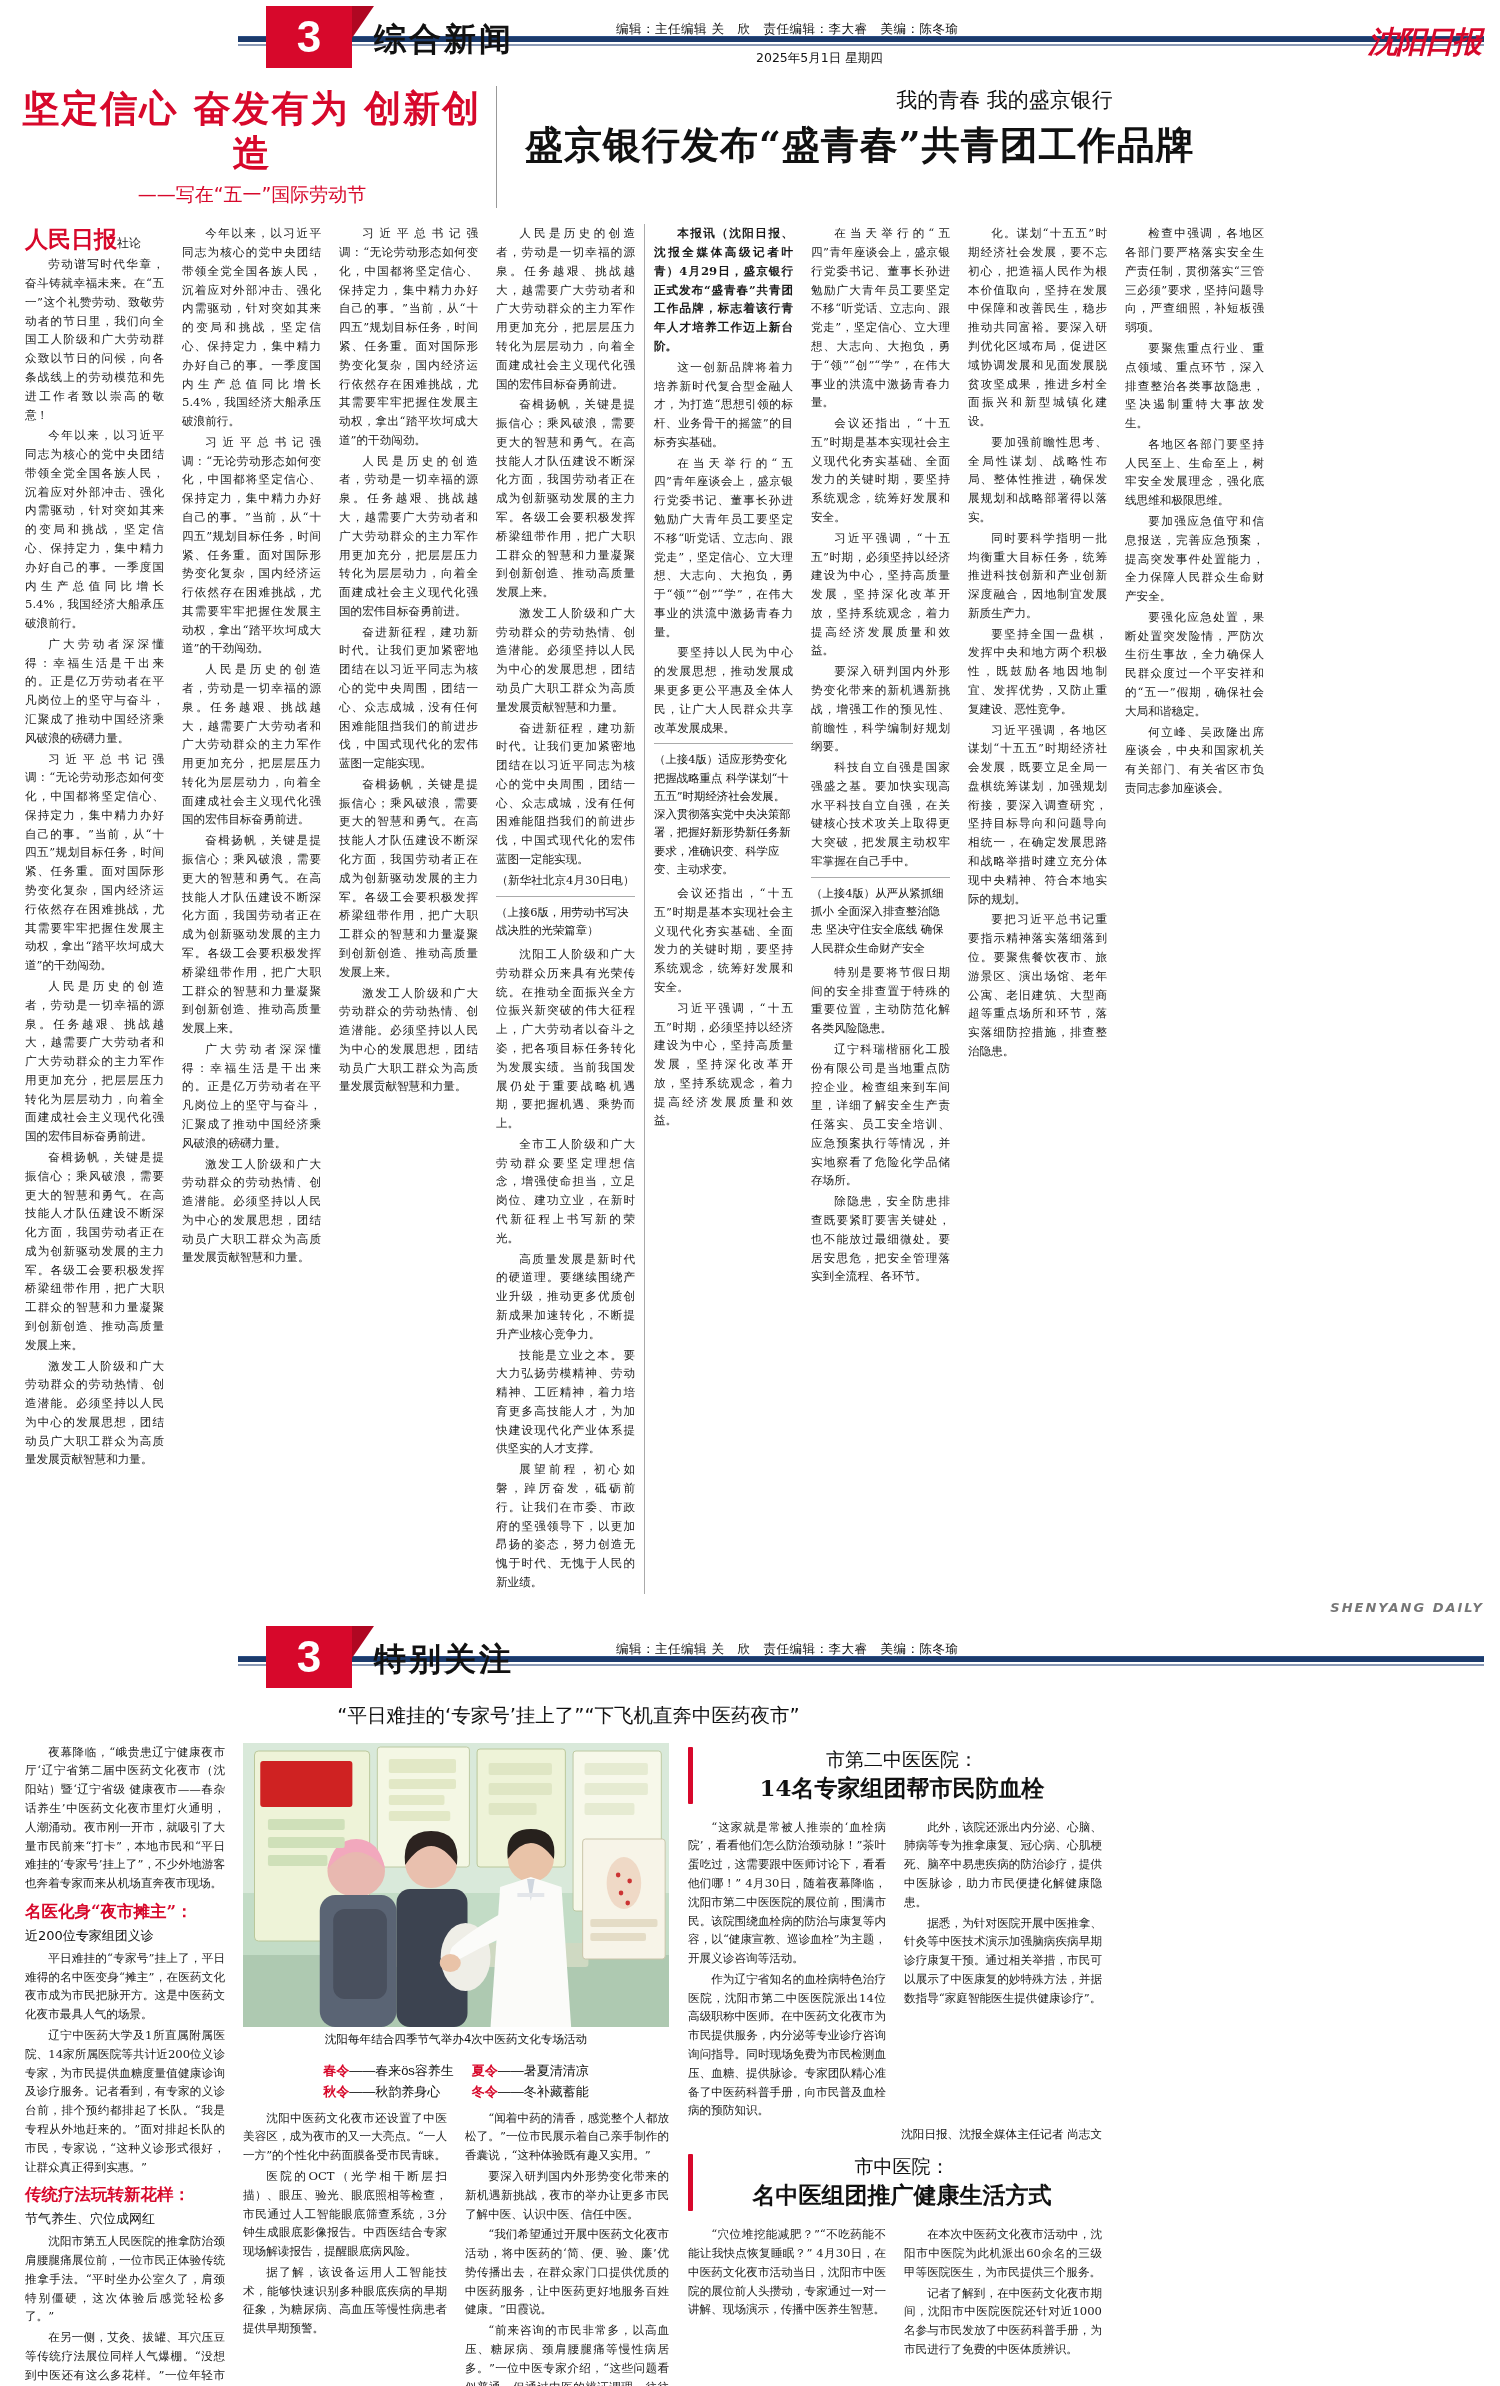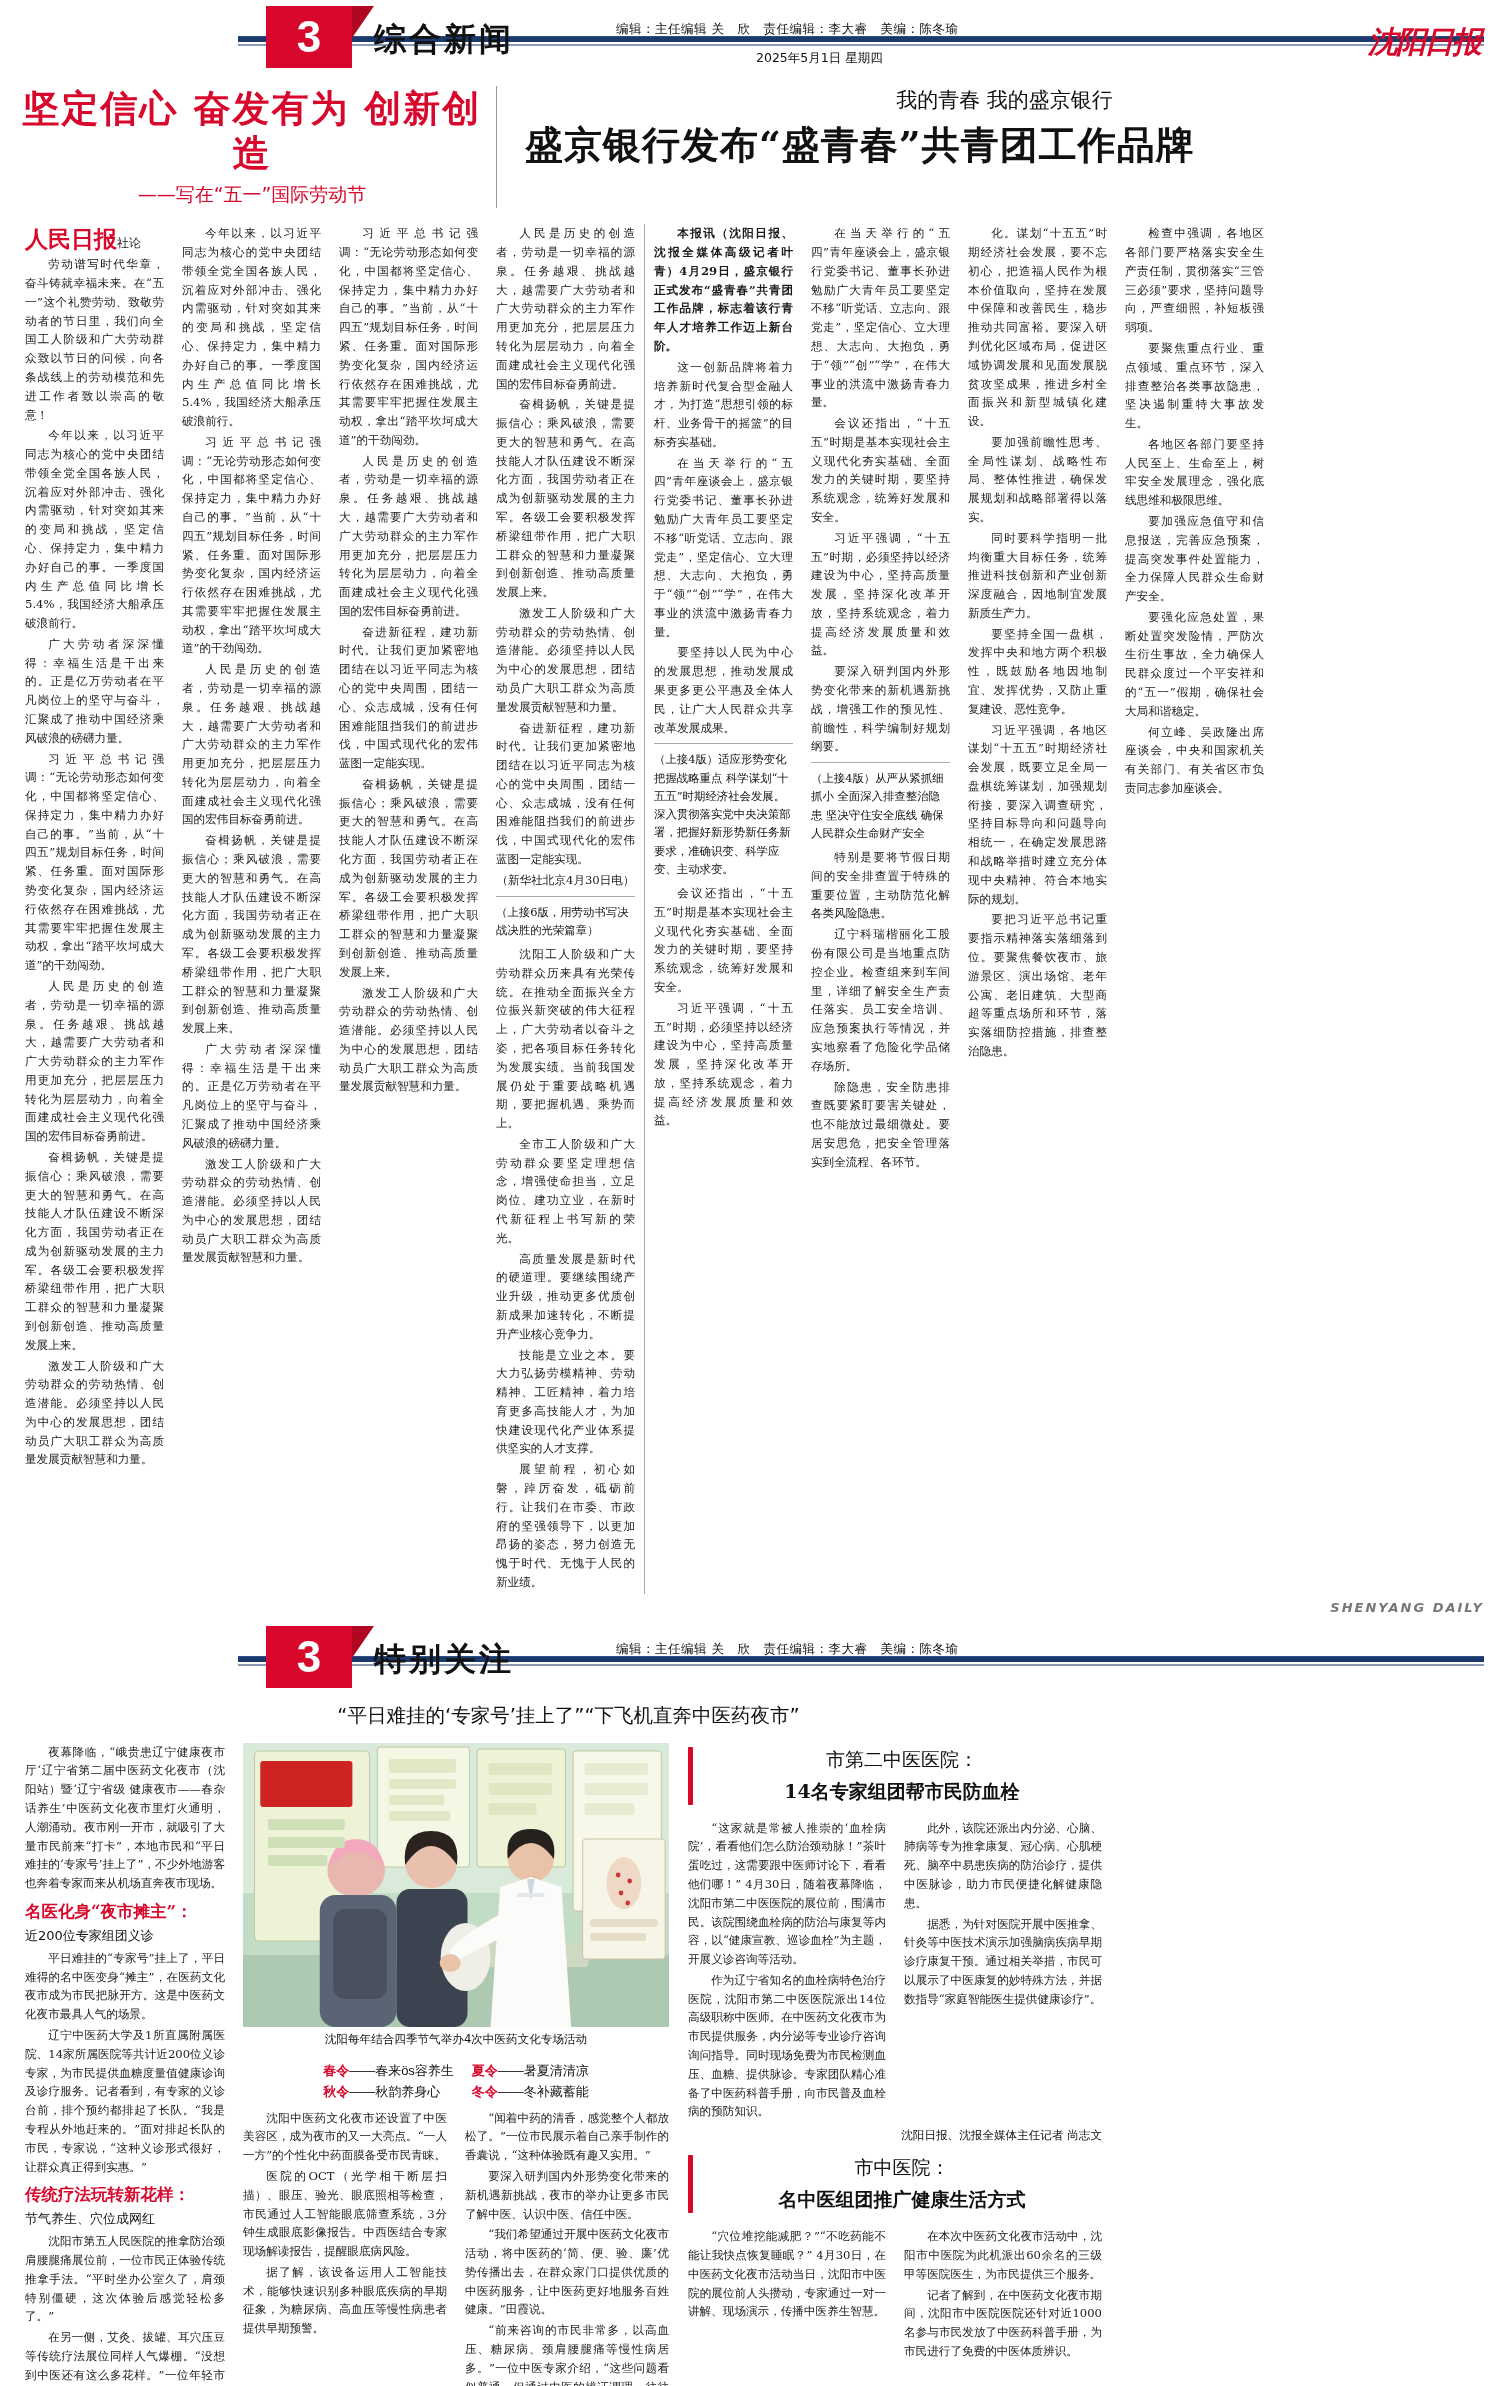--- a/index.html
+++ b/index.html
@@ -81,21 +81,21 @@
 
   .season { display:flex; justify-content:center; gap:18px; font-size:13px; margin-top:15px;
      font-family:Liberation Sans, sans-serif;}
   .season .sc { color:#d7082b; font-weight:bold; }
   .season-col { display:flex; flex-direction:column; gap:3px; }
 
   .redbar-head { display:flex; align-items:flex-start; gap:9px; margin:4px 0 6px; }
   .redbar { width:5px; background:#d7082b; border-radius:1px; flex:0 0 5px; align-self:stretch; }
   .rb-txt { text-align:center; flex:1; }
   .rb-l1 { font-size:19px; font-family:"DejaVu Sans", sans-serif; }
-  .rb-l2 { font-size:19px; font-weight:bold; font-family:"DejaVu Serif", serif; margin-top:6px;}
+  .rb-l2 { font-size:23px; font-weight:bold; font-family:"DejaVu Serif", serif; margin-top:0;}
 
   .sect-h { color:#d7082b; font-size:16.5px; font-weight:bold; margin:8px 0 4px;
      font-family:"DejaVu Serif", serif; text-indent:0; }
   .sect-sub { font-size:13px; margin:0 0 4px; text-indent:0; font-family:"DejaVu Sans", sans-serif;}
 
   .sig { text-align:right; font-size:11.6px; margin-top:5px; font-family:"DejaVu Sans", sans-serif;}
 </style>
 </head>
 <body>
 
@@ -181,20 +181,21 @@
       <p class="bracket-note">（上接4版）适应形势变化 把握战略重点 科学谋划“十五五”时期经济社会发展。深入贯彻落实党中央决策部署，把握好新形势新任务新要求，准确识变、科学应变、主动求变。</p>
       <p class="body-txt">会议还指出，“十五五”时期是基本实现社会主义现代化夯实基础、全面发力的关键时期，要坚持系统观念，统筹好发展和安全。</p>
       <p class="body-txt">习近平强调，“十五五”时期，必须坚持以经济建设为中心，坚持高质量发展，坚持深化改革开放，坚持系统观念，着力提高经济发展质量和效益。</p>
     </div>
 
     <div class="col" style="width:157px">
       <p class="body-txt">在当天举行的“五四”青年座谈会上，盛京银行党委书记、董事长孙进勉励广大青年员工要坚定不移“听党话、立志向、跟党走”，坚定信心、立大理想、大志向、大抱负，勇于“领”“创”“学”，在伟大事业的洪流中激扬青春力量。</p>
       <p class="body-txt">会议还指出，“十五五”时期是基本实现社会主义现代化夯实基础、全面发力的关键时期，要坚持系统观念，统筹好发展和安全。</p>
       <p class="body-txt">习近平强调，“十五五”时期，必须坚持以经济建设为中心，坚持高质量发展，坚持深化改革开放，坚持系统观念，着力提高经济发展质量和效益。</p>
       <p class="body-txt">要深入研判国内外形势变化带来的新机遇新挑战，增强工作的预见性、前瞻性，科学编制好规划纲要。</p>
+      <p class="body-txt">科技自立自强是国家强盛之基。要加快实现高水平科技自立自强，在关键核心技术攻关上取得更大突破，把发展主动权牢牢掌握在自己手中。</p>
       <div class="hline"></div>
       <p class="bracket-note">（上接4版）从严从紧抓细抓小 全面深入排查整治隐患 坚决守住安全底线 确保人民群众生命财产安全</p>
       <p class="body-txt">特别是要将节假日期间的安全排查置于特殊的重要位置，主动防范化解各类风险隐患。</p>
       <p class="body-txt">辽宁科瑞楷丽化工股份有限公司是当地重点防控企业。检查组来到车间里，详细了解安全生产责任落实、员工安全培训、应急预案执行等情况，并实地察看了危险化学品储存场所。</p>
       <p class="body-txt">除隐患，安全防患排查既要紧盯要害关键处，也不能放过最细微处。要居安思危，把安全管理落实到全流程、各环节。</p>
     </div>
 
     <div class="col" style="width:157px">
       <p class="body-txt">化。谋划“十五五”时期经济社会发展，要不忘初心，把造福人民作为根本价值取向，坚持在发展中保障和改善民生，稳步推动共同富裕。要深入研判优化区域布局，促进区域协调发展和见面发展脱贫攻坚成果，推进乡村全面振兴和新型城镇化建设。</p>
       <p class="body-txt">要加强前瞻性思考、全局性谋划、战略性布局、整体性推进，确保发展规划和战略部署得以落实。</p>

